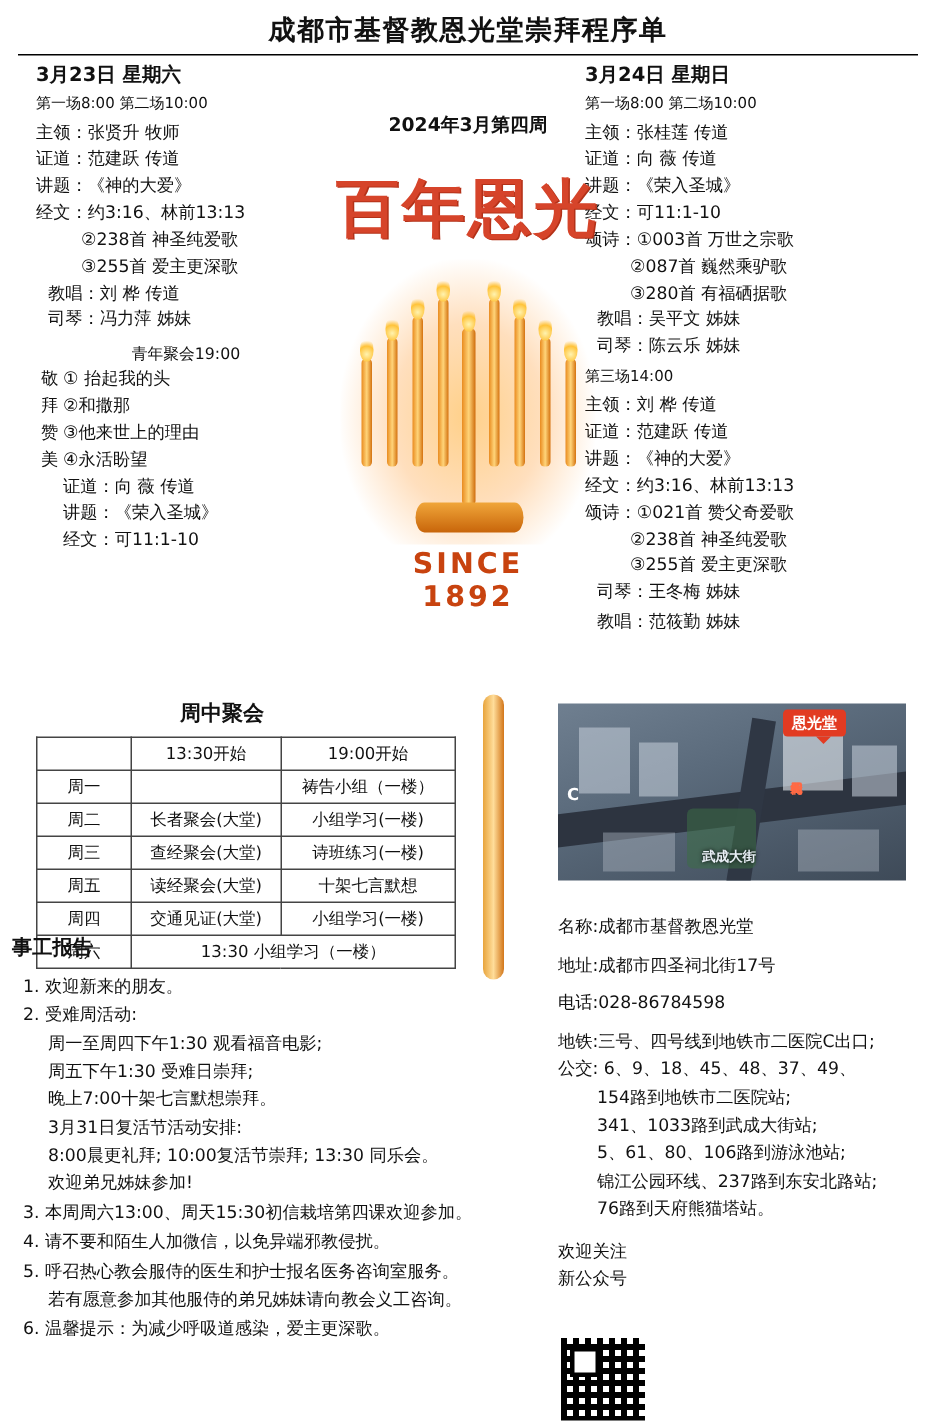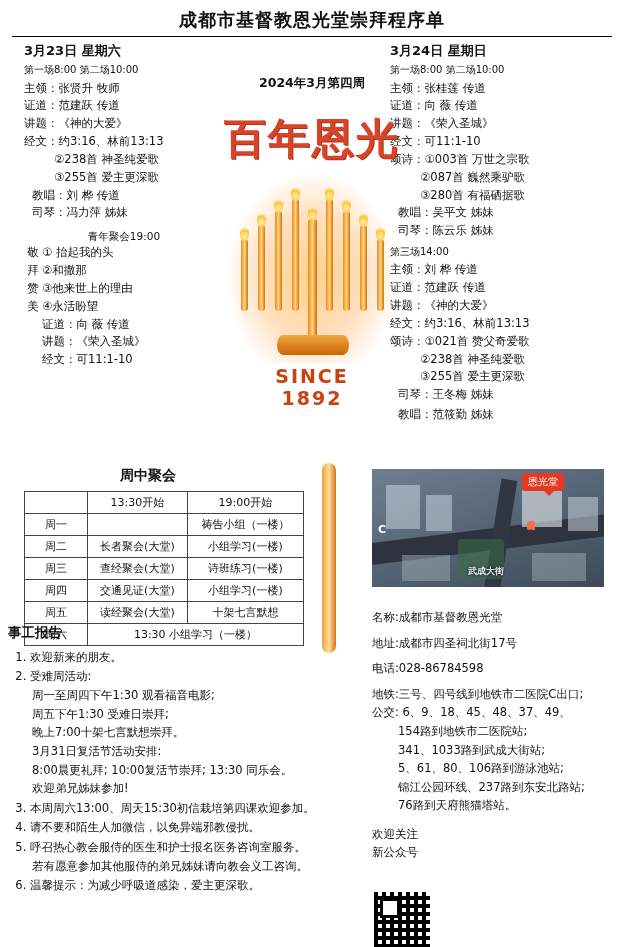--- a/index.html
+++ b/index.html
@@ -172,21 +172,21 @@
   .photo .bldg.b4{left:196px;top:28px;width:30px;height:34px;}
   .photo .bldg.b5{left:30px;top:86px;width:48px;height:26px;background:rgba(170,180,190,0.45);}
   .photo .bldg.b6{left:160px;top:84px;width:54px;height:28px;background:rgba(170,180,190,0.45);}
   .photo .green{
     position:absolute;left:86px;top:70px;width:46px;height:40px;
     background:rgba(60,110,70,0.55);border-radius:4px;
   }
   .pin{
     position:absolute;left:150px;top:4px;
     background:#e23b22;color:#fff;font-size:10px;
-    padding:2px 6px;border-radius:3px;font-weight:normal;
+    padding:2px 6px;border-radius:3px;font-weight:bold;
   }
   .pin:after{
     content:"";position:absolute;left:22px;bottom:-5px;
     border-left:5px solid transparent;border-right:5px solid transparent;
     border-top:5px solid #e23b22;
   }
   .whitelabel{
     position:absolute;color:#e8eef5;font-size:9px;font-weight:bold;
     text-shadow:0 0 3px #000;
   }
@@ -346,28 +346,28 @@
         <td class="day">周二</td>
         <td>长者聚会(大堂)</td>
         <td>小组学习(一楼)</td>
       </tr>
       <tr>
         <td class="day">周三</td>
         <td>查经聚会(大堂)</td>
         <td>诗班练习(一楼)</td>
       </tr>
       <tr>
+        <td class="day">周五</td>
+        <td>读经聚会(大堂)</td>
+        <td>十架七言默想</td>
+      </tr>
+      <tr>
         <td class="day">周四</td>
         <td>交通见证(大堂)</td>
         <td>小组学习(一楼)</td>
-      </tr>
-      <tr>
-        <td class="day">周五</td>
-        <td>读经聚会(大堂)</td>
-        <td>十架七言默想</td>
       </tr>
       <tr>
         <td class="day">周六</td>
         <td colspan="2">13:30   小组学习（一楼）</td>
       </tr>
     </tbody>
       </table>
 
     <div class="divider-col"></div>
 

